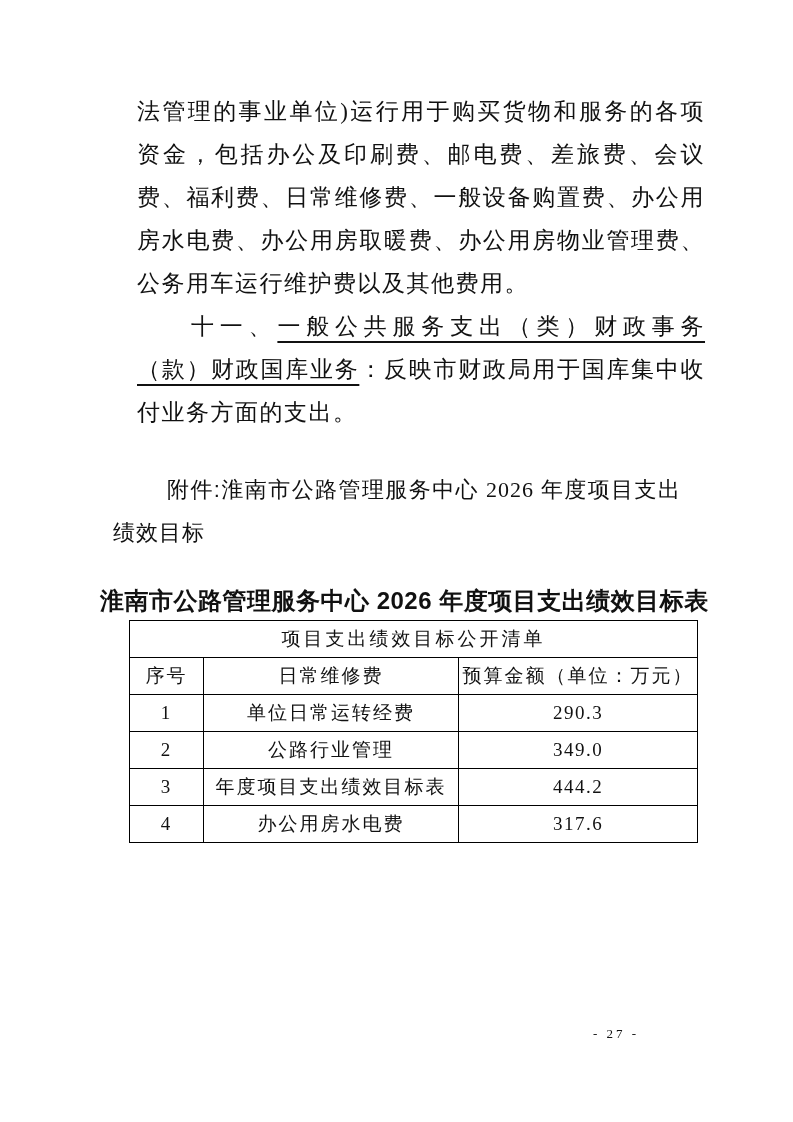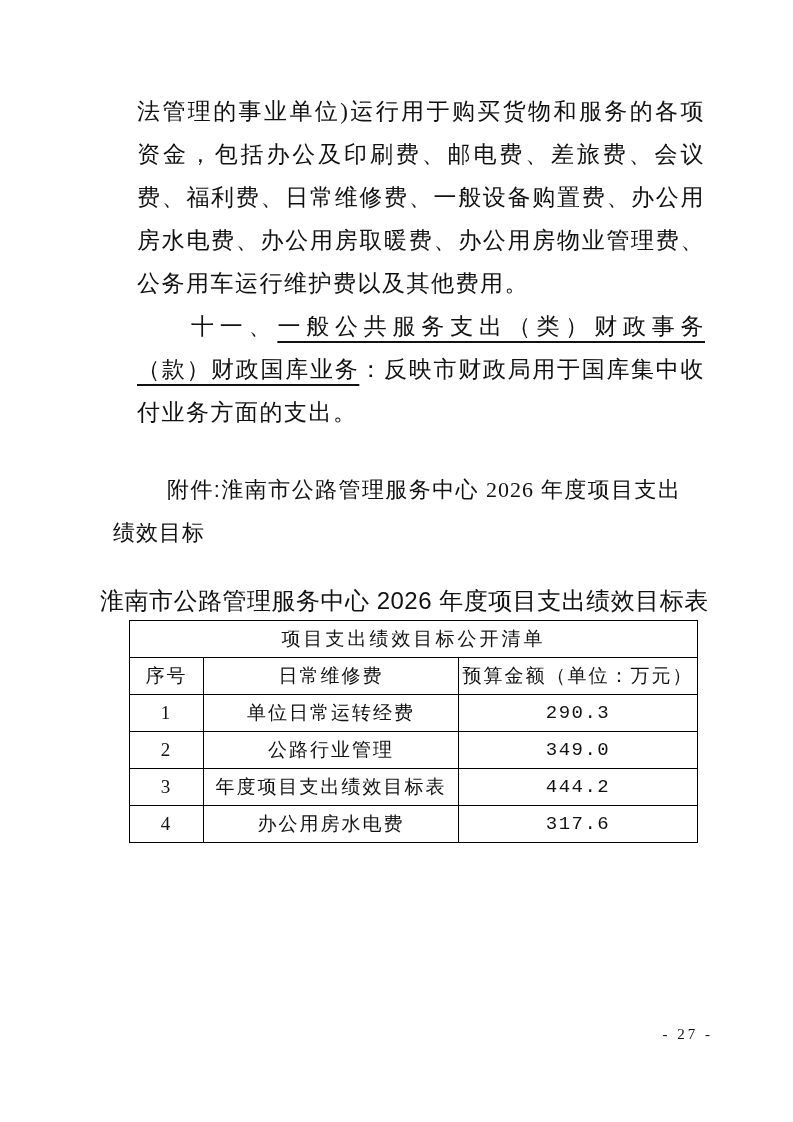--- a/index.html
+++ b/index.html
@@ -56,21 +56,21 @@
   }
 
   
   .table-title {
     position: absolute;
     left: 100px;
     top: 586px;
     width: 594px;
     text-align: center;
     font-family: "Liberation Sans", "DejaVu Sans", sans-serif;
-    font-weight: normal;
+    font-weight: bold;
     font-size: 24px;
     line-height: 30px;
     letter-spacing: 0.5px;
     white-space: nowrap;
   }
 
   
   table.perf {
     position: absolute;
     left: 113px;
@@ -84,30 +84,30 @@
   table.perf td, table.perf th {
     border: 1.5px solid #000000;
     height: 36px;
     padding: 0;
     text-align: center;
     vertical-align: middle;
     font-weight: normal;
     letter-spacing: 2px;
   }
   table.perf .caption-cell { letter-spacing: 3px; font-size: 19px; }
-  table.perf .amount-cell  { letter-spacing: 1.5px; font-family: Liberation Mono, monospace; }
+  table.perf .amount-cell  { letter-spacing: 1.5px; }
 
   
   .page-number {
     position: absolute;
     left: 593px;
     top: 1026px;
     width: 120px;
-    text-align: right;
-    font-size: 15px;
+    text-align: left;
+    font-size: 13px;
     letter-spacing: 3px;
   }
 </style>
 </head>
 <body>
 
 <div class="page">
 
   <div class="body-block">
     <p>法管理的事业单位)运行用于购买货物和服务的各项资金，包括办公及印刷费、邮电费、差旅费、会议费、福利费、日常维修费、一般设备购置费、办公用房水电费、办公用房取暖费、办公用房物业管理费、公务用车运行维护费以及其他费用。</p>

